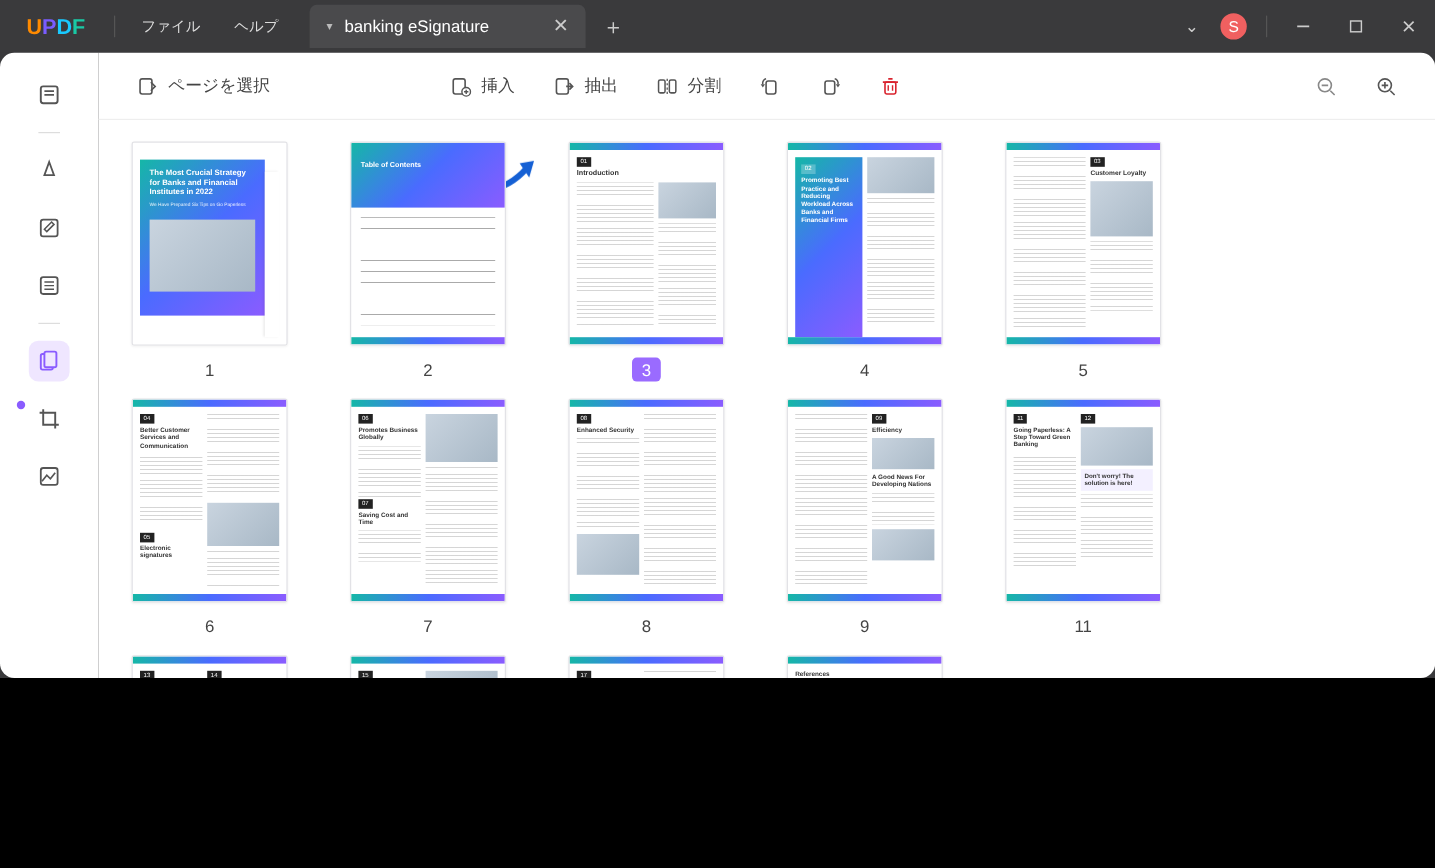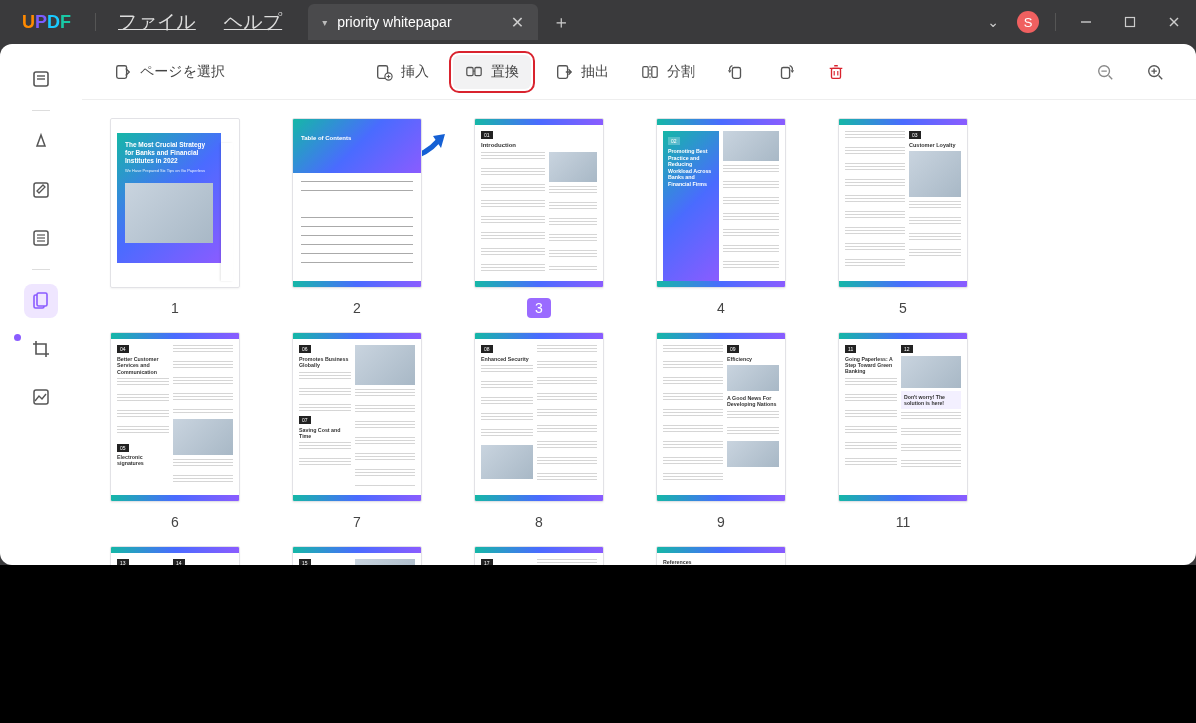--- a/index.html
+++ b/index.html
@@ -7,21 +7,21 @@
   .app { width: 1196px; height: 565px; background: #3a3a3c; position: relative; }
 
   
   .titlebar { height: 44px; background: #3a3a3c; display: flex; align-items: center; color: #ddd; }
   .logo { font-weight: 800; font-size: 18px; padding: 0 16px 0 22px; }
   .logo .u { color: #ff8a00; }
   .logo .p { color: #7a5cff; }
   .logo .d { color: #19c9ff; }
   .logo .f { color: #19c9a5; }
   .titlebar .divider { width: 1px; height: 18px; background: #555; margin: 0 8px; }
-  .menu-item { color: #ddd; font-size: 19px; padding: 0 14px; cursor: pointer; text-decoration: underline; }
+  .menu-item { color: #ddd; font-size: 12px; padding: 0 14px; cursor: pointer; }
   .tab { display: flex; align-items: center; background: #4a4a4c; height: 36px; margin-left: 12px; padding: 0 14px; border-radius: 6px 6px 0 0; color: #fff; min-width: 230px; }
   .tab .dot { color: #bbb; margin-right: 10px; font-size: 10px; }
   .tab .title { flex: 1; font-size: 14px; }
   .tab .close { color: #ccc; font-size: 16px; cursor: pointer; }
   .newtab { color: #ccc; font-size: 18px; padding: 0 14px; cursor: pointer; }
   .titlebar .spacer { flex: 1; }
   .chev { color: #ccc; font-size: 14px; padding: 0 10px; cursor: pointer; }
   .avatar { width: 22px; height: 22px; border-radius: 50%; background: #f06060; color: #fff; display: flex; align-items: center; justify-content: center; font-size: 13px; margin: 0 8px; }
   .win-btn { width: 44px; height: 44px; display: flex; align-items: center; justify-content: center; color: #ccc; cursor: pointer; }
   .win-btn svg { width: 12px; height: 12px; }
@@ -68,21 +68,21 @@
   <div class="titlebar">
     <div class="logo">
       <span class="u">U</span><span class="p">P</span><span class="d">D</span><span class="f">F</span>
     </div>
     <div class="divider"></div>
     <div class="menu-item">ファイル</div>
     <div class="menu-item">ヘルプ</div>
 
     <div class="tab">
       <span class="dot">▾</span>
-      <span class="title">priority whitepapar</span>
+      <span class="title">banking eSignature</span>
       <span class="close">✕</span>
     </div>
     <div class="newtab">＋</div>
 
     <div class="spacer"></div>
     <div class="chev">⌄</div>
     <div class="avatar">S</div>
     <div class="divider"></div>
     <div class="win-btn">
         <svg viewBox="0 0 12 12">
@@ -168,32 +168,20 @@
           <span class="tb-icn">
               <svg viewBox="0 0 20 20">
                 <rect x="3" y="3" width="11" height="14" rx="2" fill="none" stroke="#555" stroke-width="1.5"></rect>
                 <circle cx="15" cy="15" r="4" fill="#fff" stroke="#555" stroke-width="1.3"></circle>
                 <line x1="15" y1="13" x2="15" y2="17" stroke="#555" stroke-width="1.3"></line>
                 <line x1="13" y1="15" x2="17" y2="15" stroke="#555" stroke-width="1.3"></line>
               </svg>
             </span>
           <span>挿入</span>
         </div>
-        <div class="tb-hl-border">
-          <div class="tb-btn hl">
-            <span class="tb-icn">
-                <svg viewBox="0 0 20 20">
-                  <rect x="2" y="5" width="7" height="9" rx="1.5" fill="none" stroke="#555" stroke-width="1.4"></rect>
-                  <rect x="11" y="5" width="7" height="9" rx="1.5" fill="none" stroke="#555" stroke-width="1.4"></rect>
-                  <path d="M9 9 L11 9" stroke="#555" stroke-width="1.4"></path>
-                </svg>
-              </span>
-            <span>置換</span>
-          </div>
-        </div>
         <div class="tb-btn">
           <span class="tb-icn">
               <svg viewBox="0 0 20 20">
                 <rect x="3" y="3" width="11" height="14" rx="2" fill="none" stroke="#555" stroke-width="1.5"></rect>
                 <path d="M12 10 L18 10 M15 7 L18 10 L15 13" fill="none" stroke="#555" stroke-width="1.5"></path>
               </svg>
             </span>
           <span>抽出</span>
         </div>
         <div class="tb-btn">

